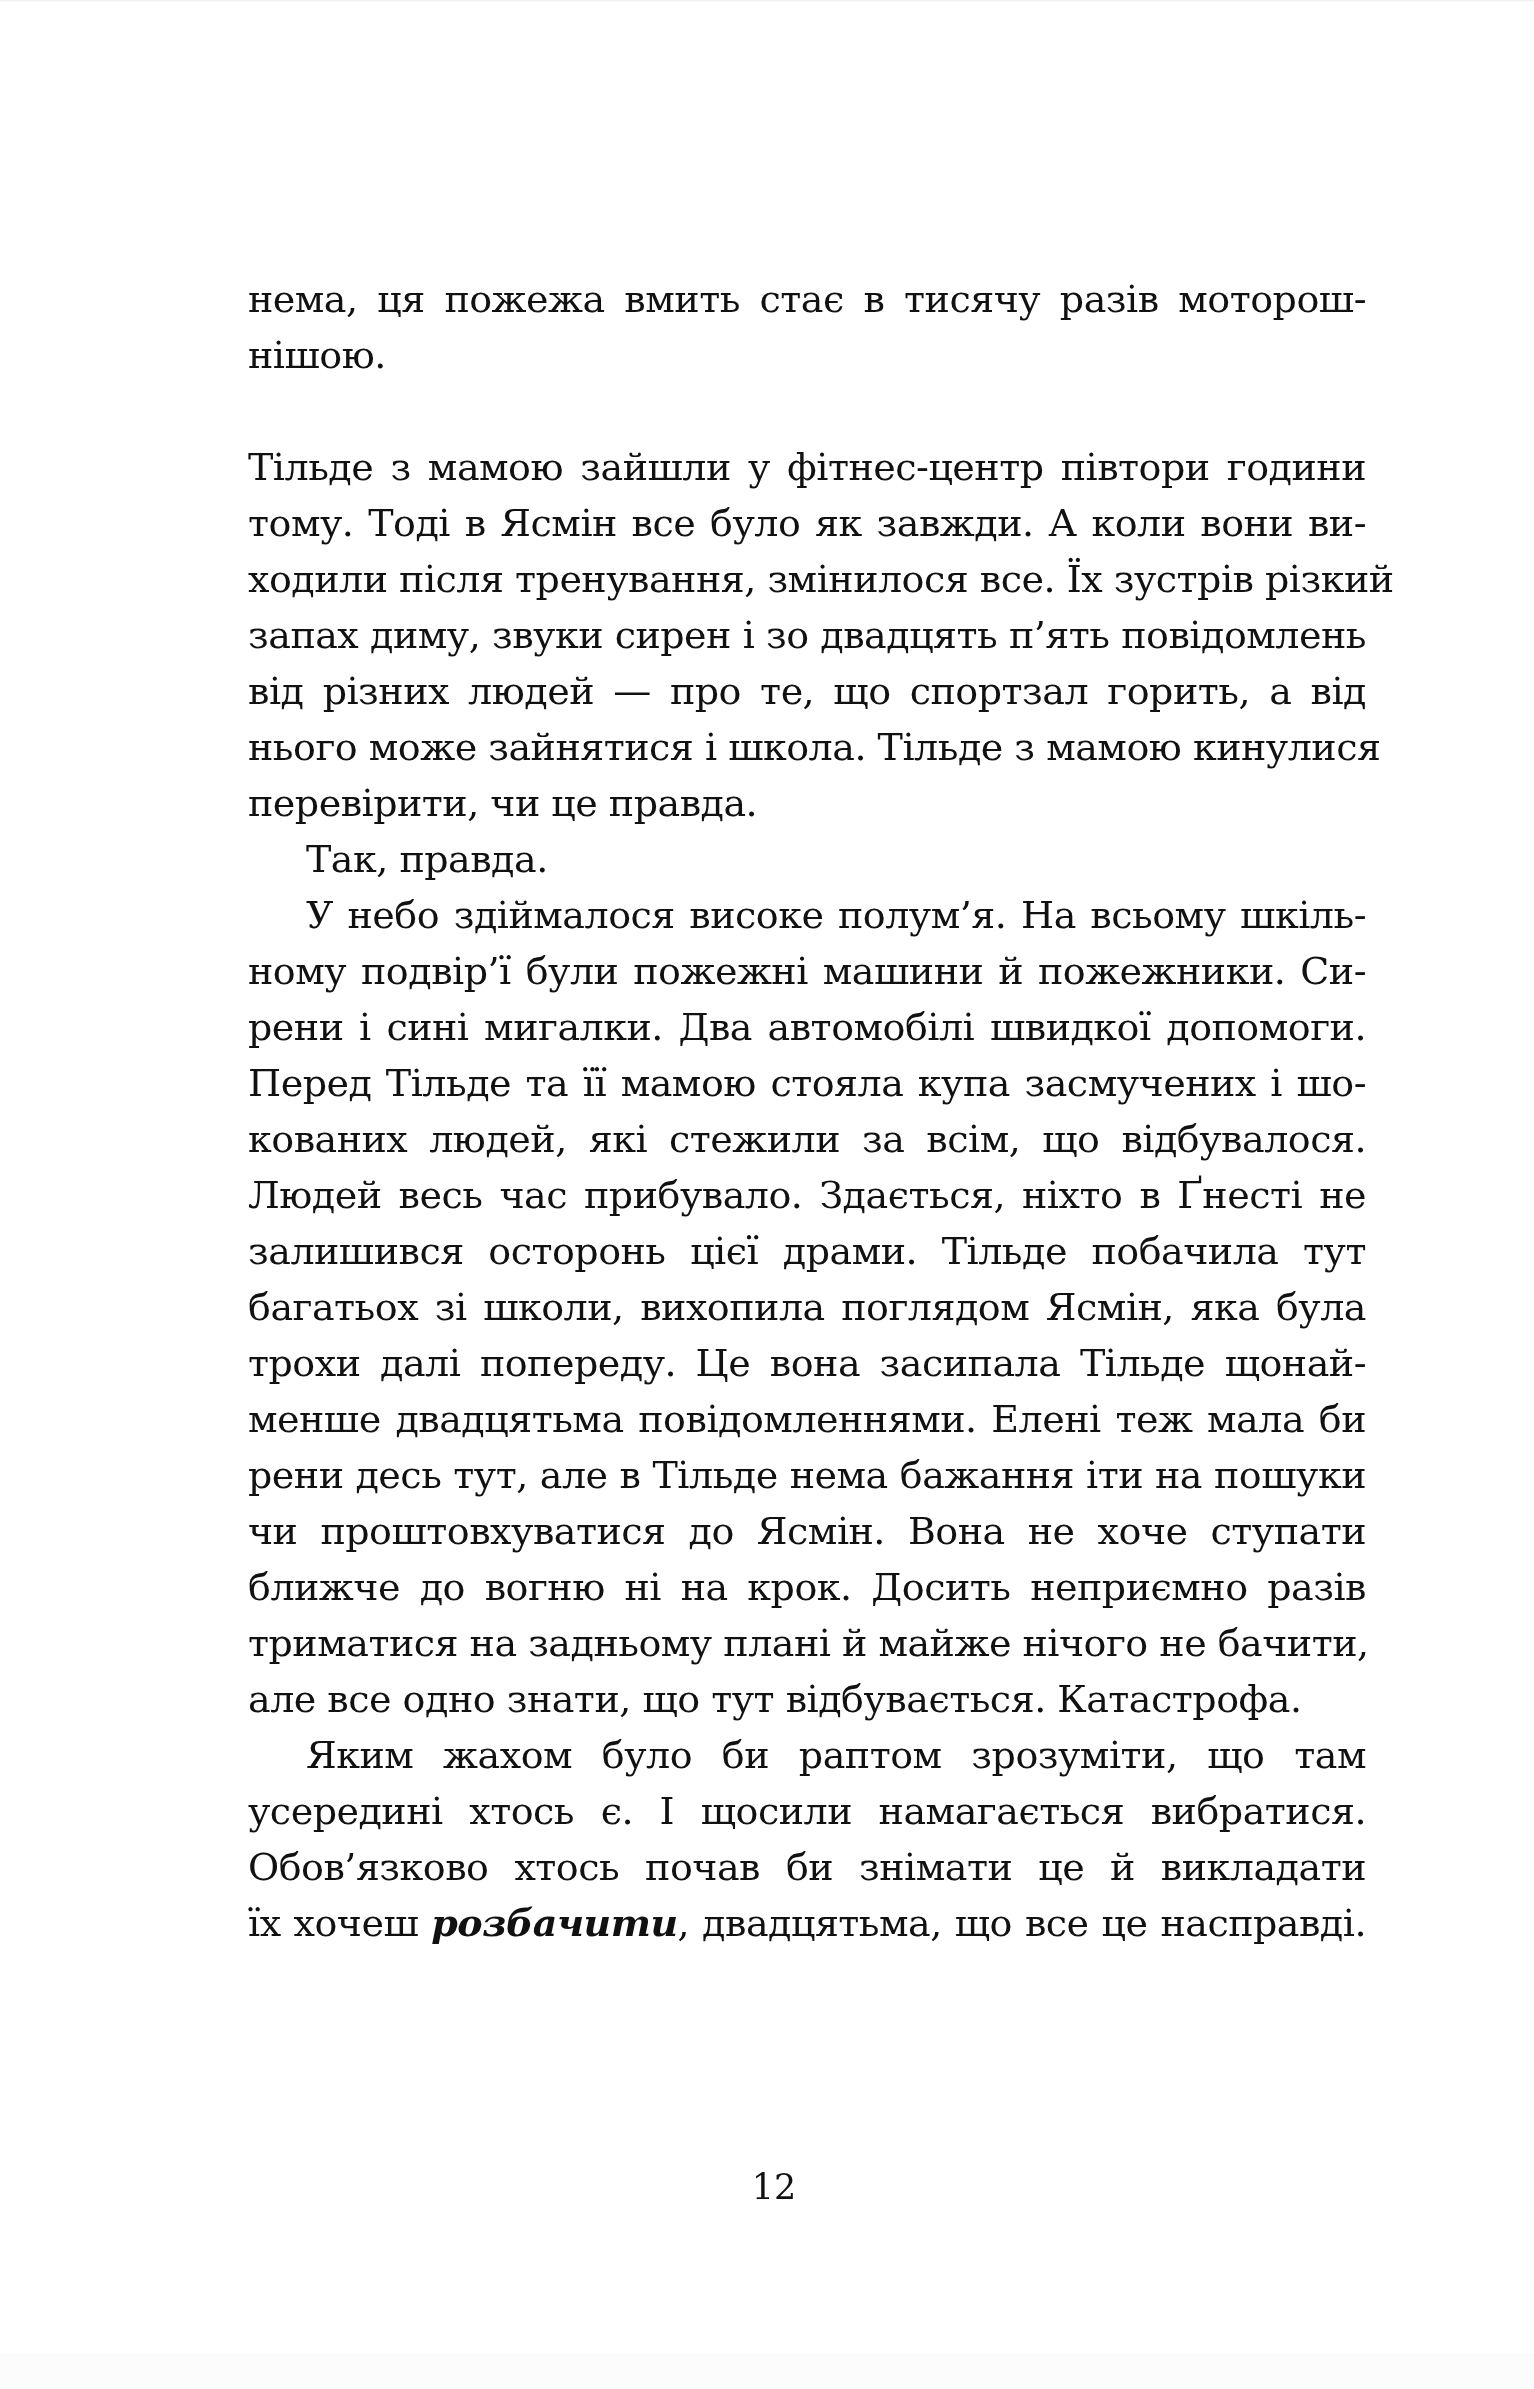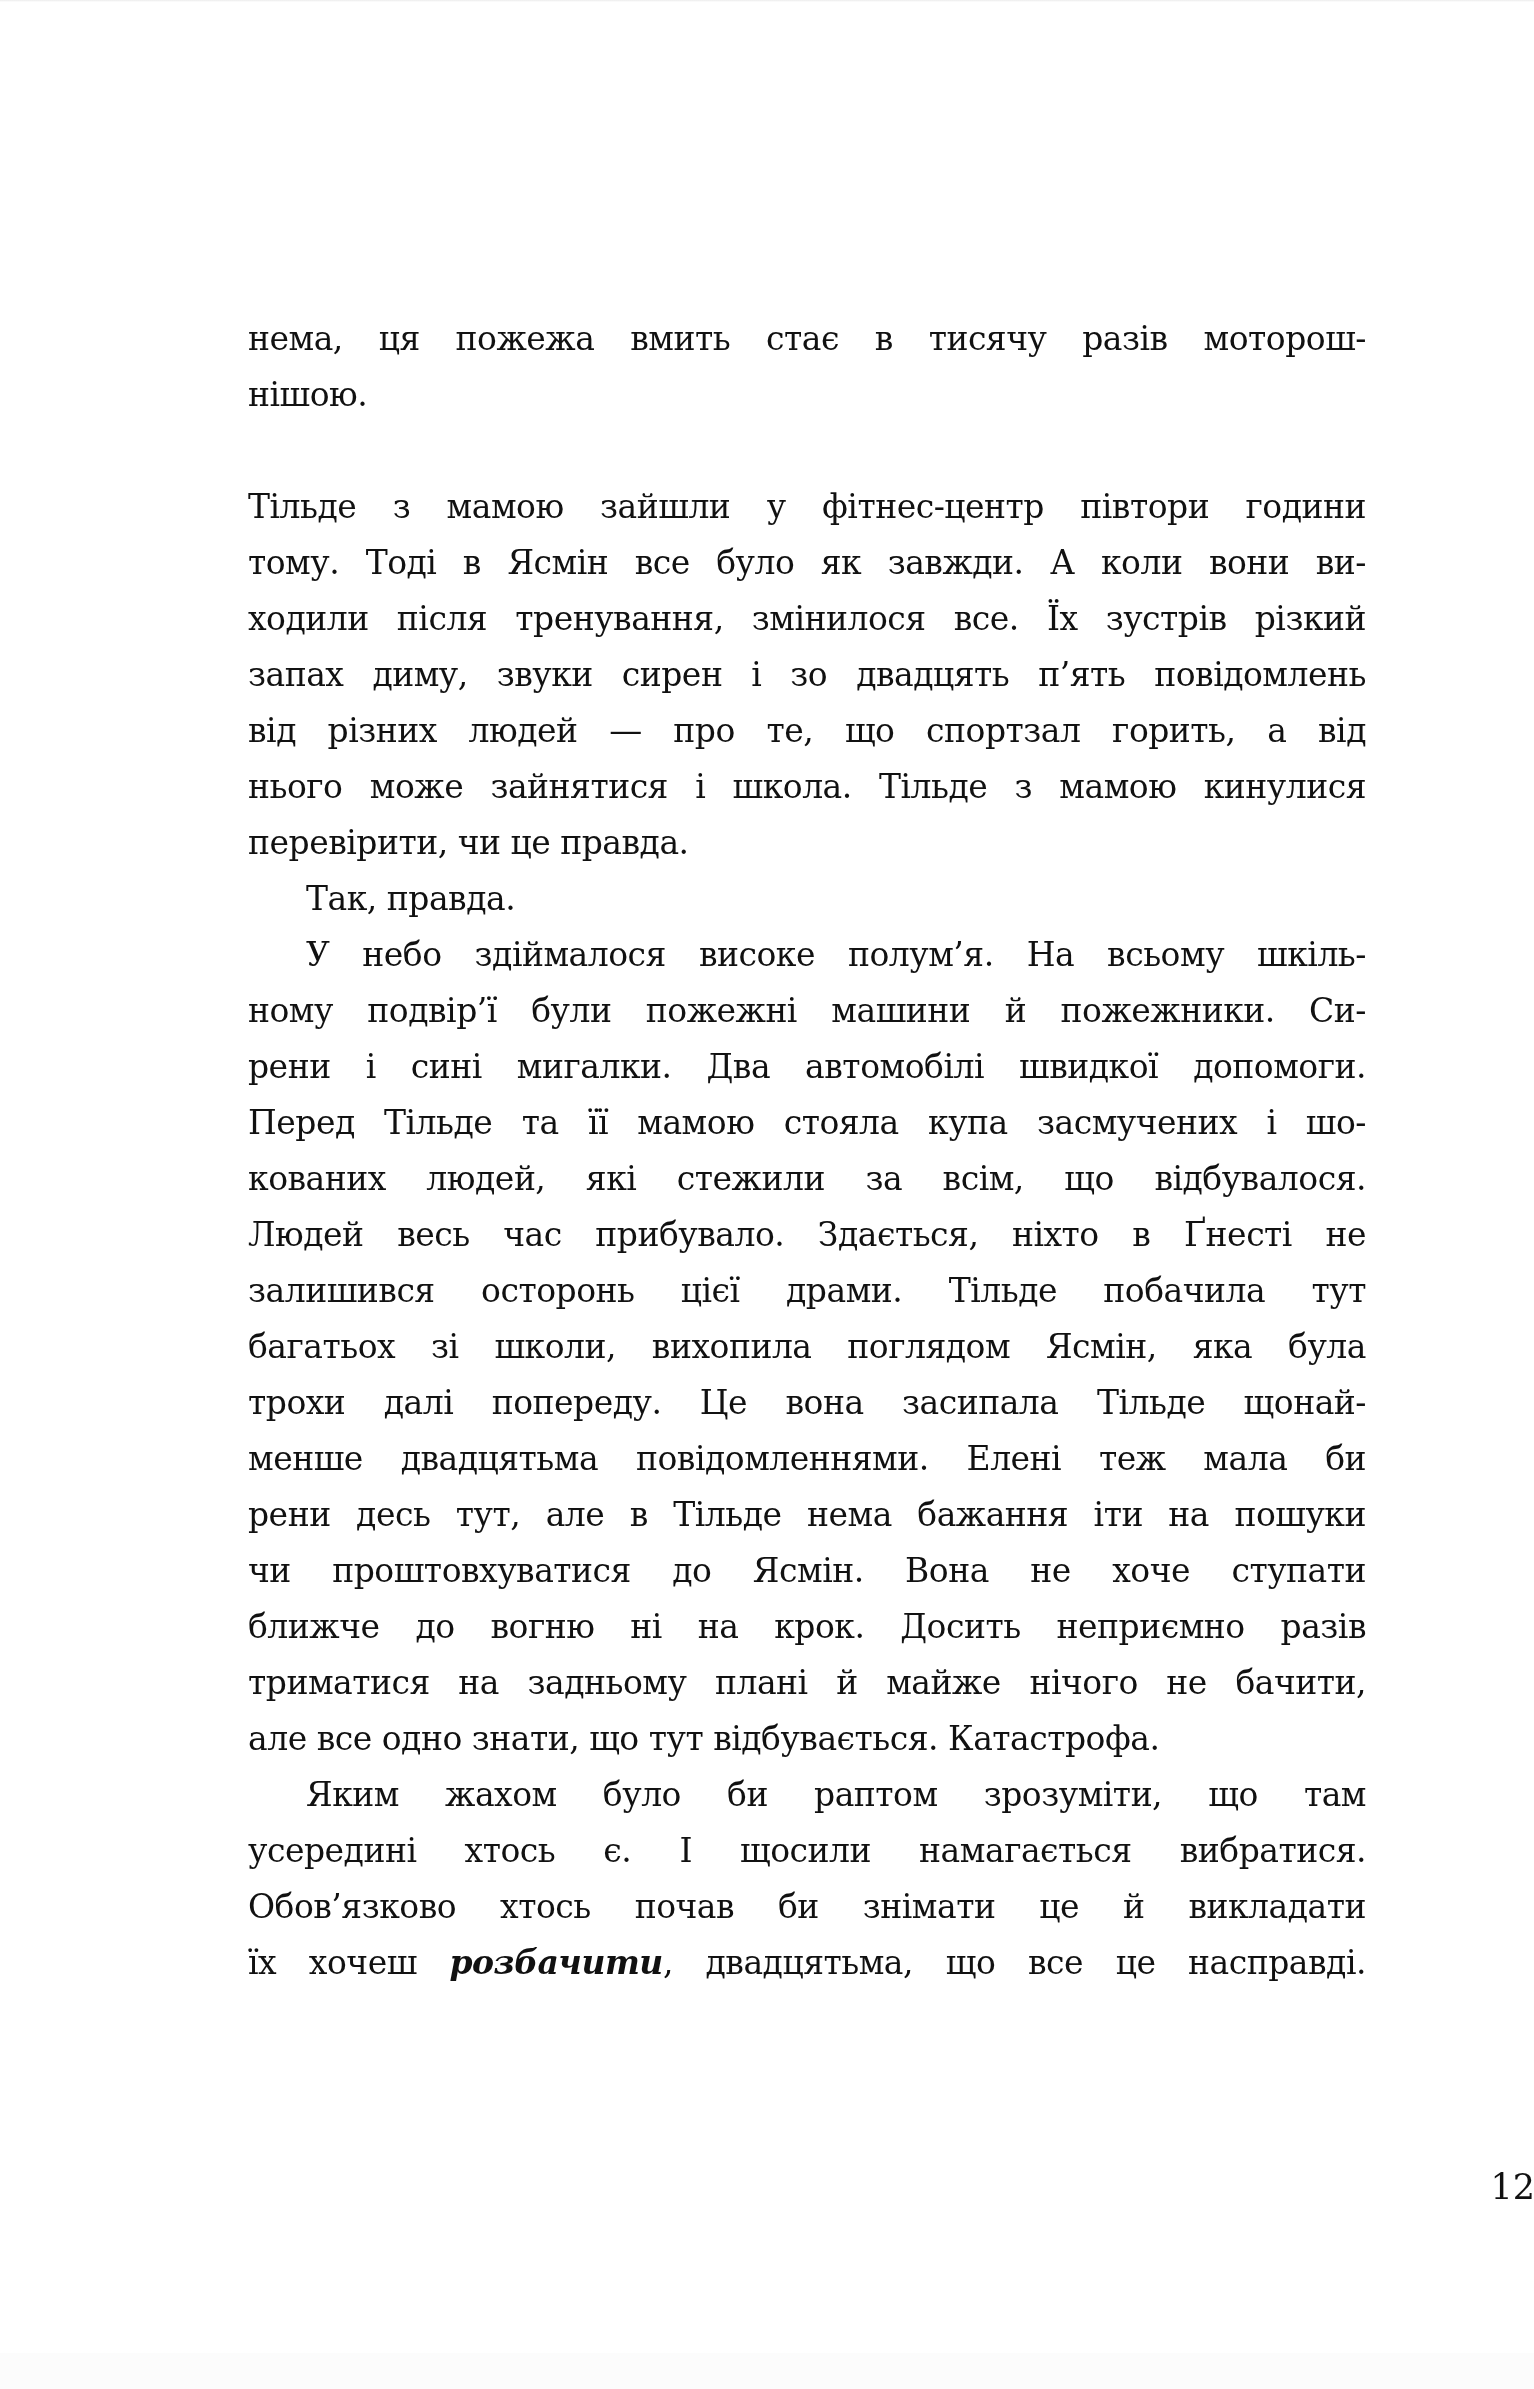--- a/index.html
+++ b/index.html
@@ -24,26 +24,25 @@
     left: 0; bottom: 0;
     width: 1535px; height: 36px;
     background: #fcfcfc;
   }
   .page {
     position: absolute;
     left: 248px;
     top: 271px;
     width: 1118px;
     font-family: "DejaVu Serif", "Liberation Serif", serif;
-    font-size: 33px;
+    font-size: 38px;
     line-height: 56px;
     color: #111111;
     letter-spacing: -0.5px;
     word-spacing: 0px;
-    margin-top: 40px;
   }
   .para {
     margin: 0;
     text-align: justify;
     text-align-last: left;
     hyphens: manual;
   }
   .para.gap-after {
     margin-bottom: 56px;
   }
@@ -63,21 +62,21 @@
   }
   .it {
     font-style: italic;
     font-weight: bold;
   }
   .page-number {
     position: absolute;
     left: 0;
     width: 1535px;
     top: 2165px;
-    text-align: right;
+    text-align: center;
     font-family: "DejaVu Serif", "Liberation Serif", serif;
     font-size: 35px;
     line-height: 45px;
     color: #111111;
     padding-left: 12.8px;
     box-sizing: border-box;
   }
 </style>
 </head>
 <body>

